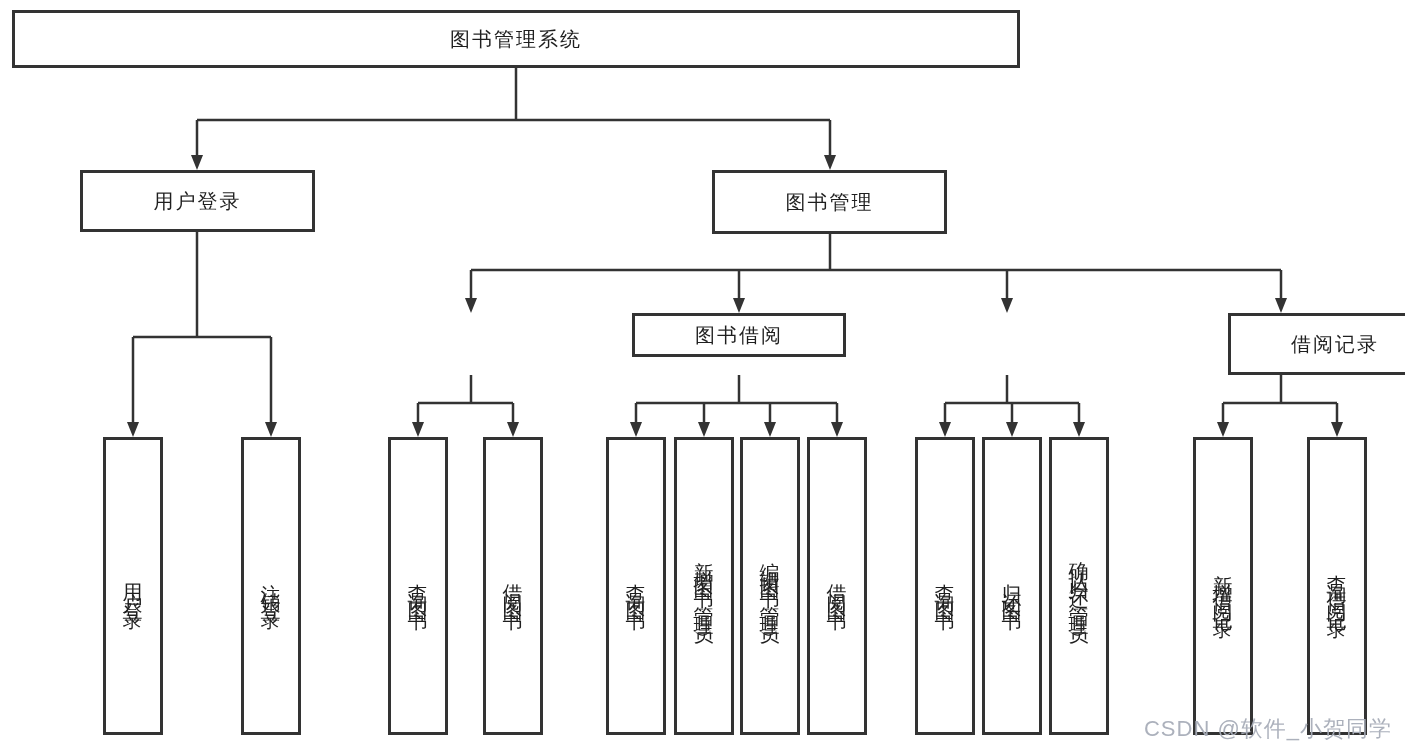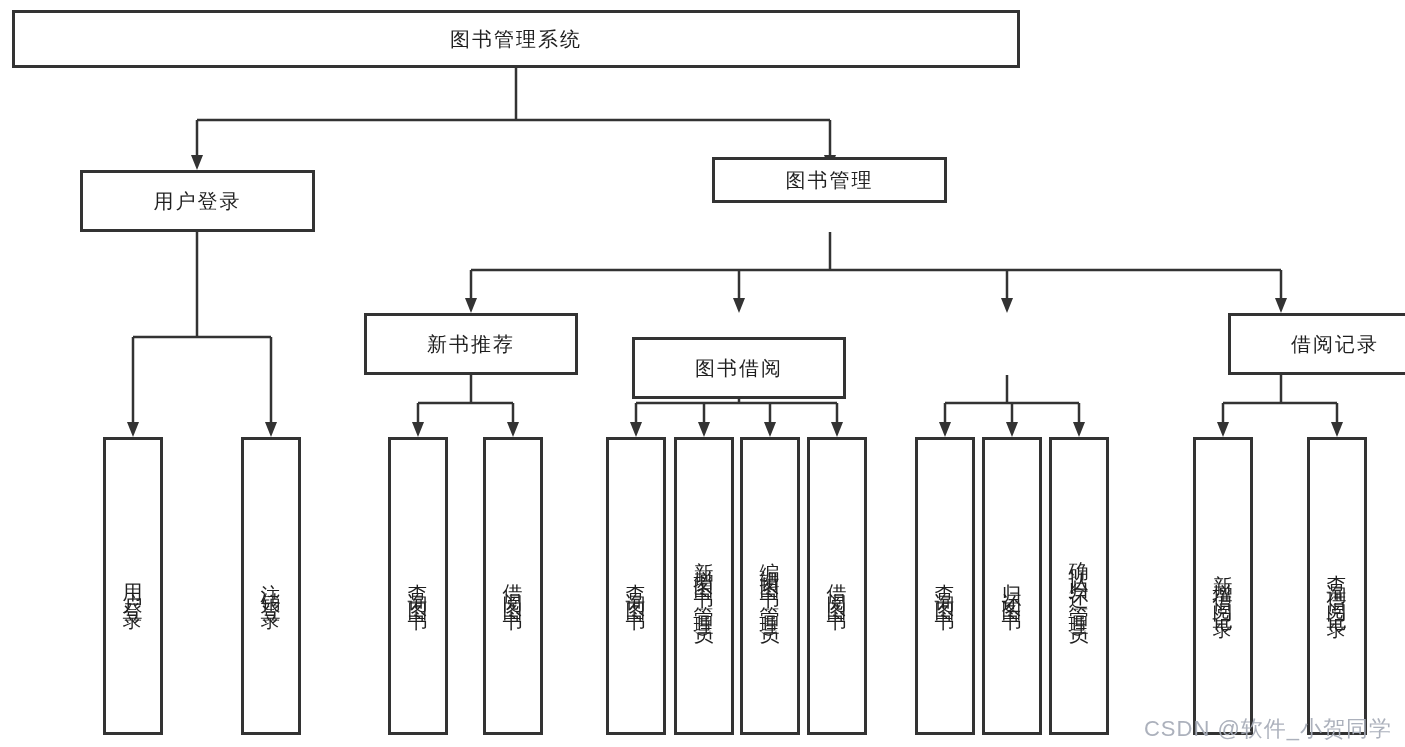--- a/index.html
+++ b/index.html
@@ -127,28 +127,25 @@
     </g>
   </svg>
 
   <div class="box box-root" style="left:12px; top:10px; width:1008px; height:58px;">
     <span class="label-h">图书管理系统</span>
   </div>
 
   <div class="box" style="left:80px; top:170px; width:235px; height:62px;">
     <span class="label-h">用户登录</span>
   </div>
-  <div class="box" style="left:712px; top:157px; width:235px; height:46px;font-family:Liberation Serif, serif;">
+  <div class="box" style="left:712px; top:170px; width:235px; height:64px;font-family:Liberation Serif, serif;">
     <span class="label-h">图书管理</span>
   </div>
 
-  <div class="box" style="left:364px; top:313px; width:214px; height:62px;">
-    <span class="label-h">新书推荐</span>
-  </div>
-  <div class="box" style="left:632px; top:313px; width:214px; height:62px;margin-top:24px;">
+  <div class="box" style="left:632px; top:313px; width:214px; height:44px;">
     <span class="label-h">图书借阅</span>
   </div>
   <div class="box" style="left:1228px; top:313px; width:214px; height:62px;">
     <span class="label-h">借阅记录</span>
   </div>
 
   <div class="box" style="left:103px; top:437px; width:60px; height:298px;">
     <span class="label-v">用户登录</span>
   </div>
   <div class="box" style="left:241px; top:437px; width:60px; height:298px;">

